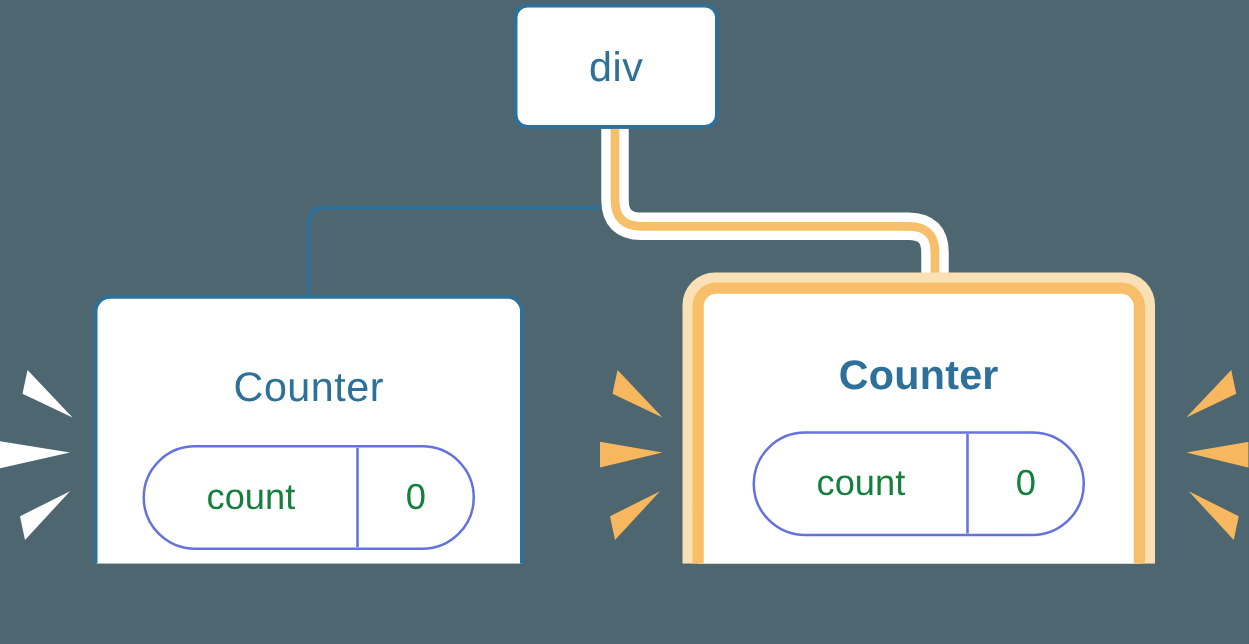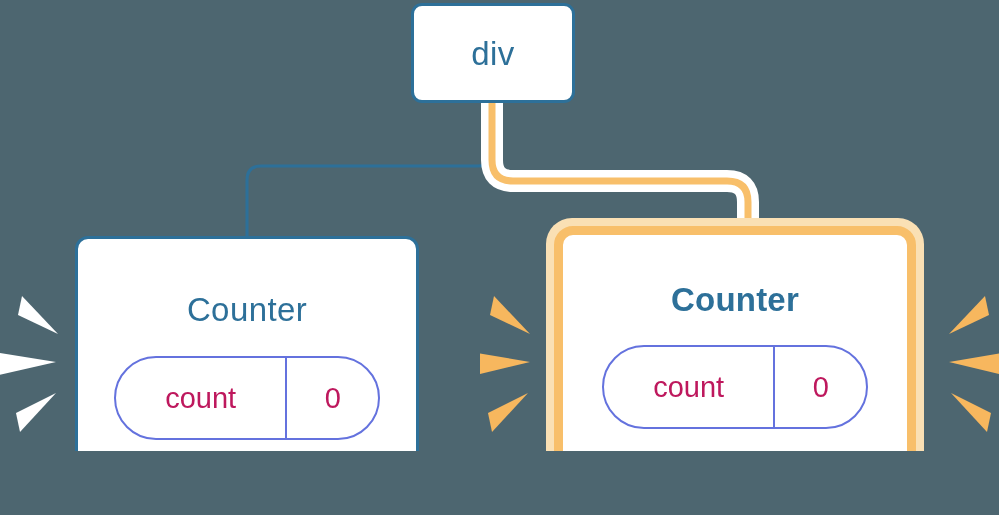--- a/index.html
+++ b/index.html
@@ -110,21 +110,21 @@
     height: 84px;
     box-sizing: border-box;
     background: #ffffff;
     overflow: hidden;
   }
   .state-pill .pill-key,
   .state-pill .pill-val {
     display: flex;
     align-items: center;
     justify-content: center;
-    color: #be185d;
+    color: #15803d;
     font-size: 29px;
     line-height: 1;
   }
   .state-pill .pill-key {
     width: 172px;
   }
   .state-pill .pill-val {
     width: 92px;
     border-left: 2px solid #6472de;
   }

